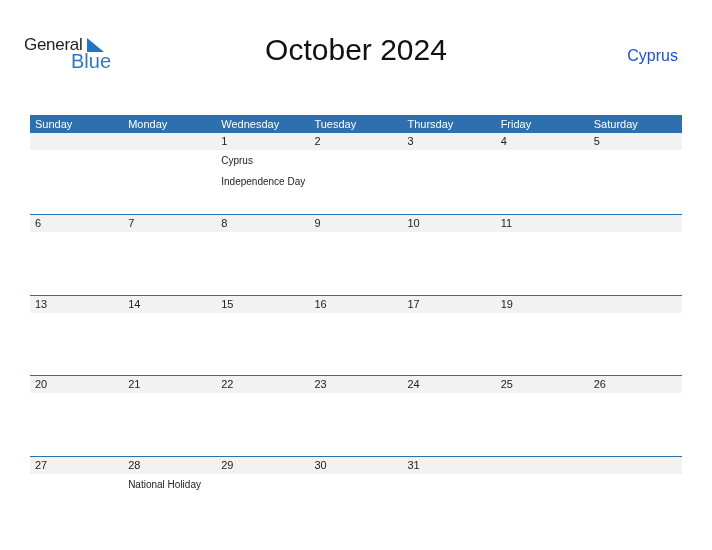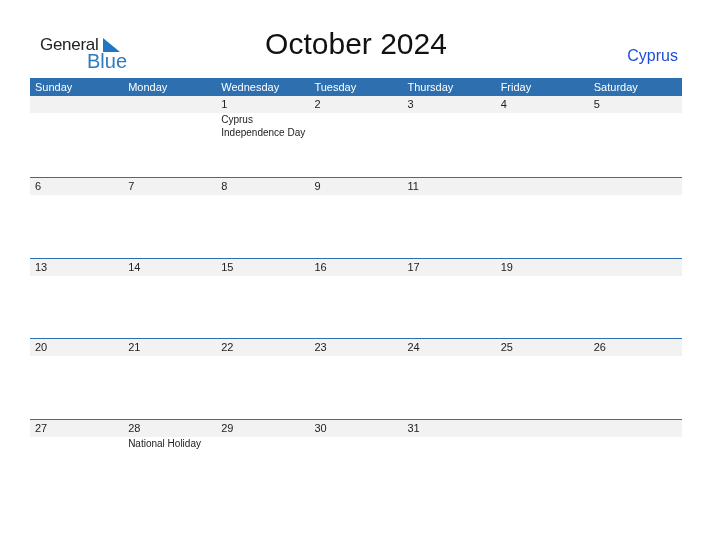--- a/index.html
+++ b/index.html
@@ -1,36 +1,36 @@
 <!DOCTYPE html>
 <html><head>
 <meta charset="utf-8">
 <style>
   html, body { margin:0; padding:0; background:#ffffff; }
   body { width:712px; height:550px; position:relative; overflow:hidden;
          font-family:"Liberation Sans", "DejaVu Sans", sans-serif; color:#222; }
-  .logo { position:absolute; left:40px; top:35px; width:90px; height:34px; }
+  .logo { position:absolute; left:24px; top:35px; width:90px; height:34px; }
   .logo .general { position:absolute; left:0; top:0; font-size:17px; color:#222; letter-spacing:-0.3px; }
   .logo .blue { position:absolute; left:47px; top:15px; font-size:20px; color:#2c7bbf; }
   .logo .tri { position:absolute; left:63px; top:3px; width:0; height:0;
                border-left:17px solid #1f77c4; border-top:14px solid transparent; }
-  .title { position:absolute; left:0; right:0; top:27px; text-align:center;
+  .title { position:absolute; left:0; right:0; top:33px; text-align:center;
            font-size:30px; color:#111; }
   .country { position:absolute; right:34px; top:47px; font-size:16px; color:#1d4ed8; }
   .cal { position:absolute; left:30px; top:78px; width:652px; }
-  .hdr { display:flex; height:18px; background:#2e6fb0; }
+  .hdr { display:flex; height:18px; background:#2e6fb0;margin-top:37px; }
   .hdr div { width:93.14px; box-sizing:border-box; padding-left:5px; color:#fff;
              font-size:11px; line-height:18px; }
   .week { height:81px; position:relative; }
   .week.sep { border-top:1.5px solid #2e6fb0; height:79.5px; }
   .daybar { display:flex; height:17px; background:#f2f2f2; }
   .cell { width:93.14px; box-sizing:border-box; padding-left:5px; }
   .num { font-size:11px; line-height:17px; color:#222; }
   .evrow { display:flex; }
-  .ev { font-size:10px; line-height:13px; color:#222; padding-left:5px; width:93.14px; box-sizing:border-box; }
+  .ev { font-size:10px; line-height:21px; color:#222; padding-left:5px; width:93.14px; box-sizing:border-box; }
 </style>
 </head>
 <body>
 
 <div class="logo">
   <span class="general">General</span>
   <span class="tri"></span>
   <span class="blue">Blue</span>
 </div>
 <div class="title">October 2024</div>
@@ -66,20 +66,21 @@
           <div class="ev"></div>
           <div class="ev"></div>
         </div>
       </div>
       <div class="week sep">
         <div class="daybar">
           <div class="cell num">6</div>
           <div class="cell num">7</div>
           <div class="cell num">8</div>
           <div class="cell num">9</div>
+          <div class="cell num">10</div>
           <div class="cell num">11</div>
         </div>
         <div class="evrow">
           <div class="ev"></div>
           <div class="ev"></div>
           <div class="ev"></div>
           <div class="ev"></div>
           <div class="ev"></div>
           <div class="ev"></div>
           <div class="ev"></div>

